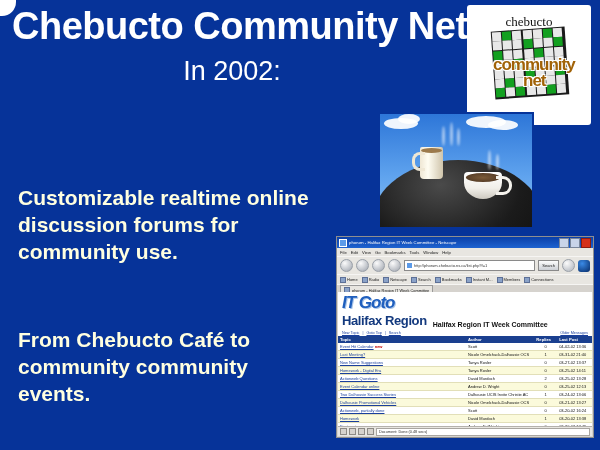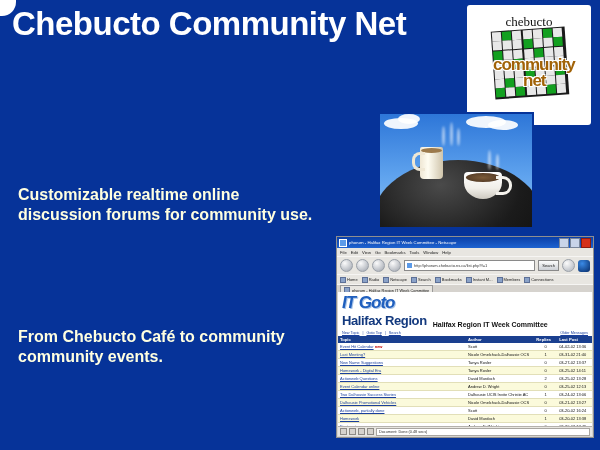--- a/index.html
+++ b/index.html
@@ -8,35 +8,35 @@
   #slide{
     position:relative;width:600px;height:450px;overflow:hidden;
     background:#063399;
   }
   .corner-mask{position:absolute;left:0;top:0;width:16px;height:16px;
              background:#ffffff;border-bottom-right-radius:14px;}
 
   
   .title-main{
     position:absolute;left:12px;top:6px;width:460px;
-    color:#ffffff;font-size:33px;font-weight:bold;line-height:1.08;
+    color:#ffffff;font-size:38px;font-weight:bold;line-height:1.08;
     letter-spacing:-0.5px;
   }
   .title-sub{
     position:absolute;left:12px;top:56px;width:440px;
     text-align:center;color:#ffffff;font-size:27px;font-weight:normal;
   }
   .title-new{
     position:absolute;left:18px;top:95px;width:400px;
     color:#FFFFE0;font-size:30px;font-weight:normal;
   }
 
   
   .bullet{
-    position:absolute;left:18px;color:#FFFFE0;font-size:16px;
+    position:absolute;left:18px;color:#FFFFE0;font-size:21px;
     font-weight:bold;line-height:1.28;width:300px;
   }
   #bullet1{top:185px;}
   #bullet2{top:327px;}
 
   
   .logo-card{
     position:absolute;left:467px;top:5px;width:124px;height:120px;
     background:#ffffff;border-radius:3px;
   }
@@ -183,20 +183,21 @@
     display:flex;align-items:center;padding:0 2px;overflow:hidden;white-space:nowrap;}
 </style>
 </head>
 <body>
 
 <div id="slide">
 
   <div class="corner-mask"></div>
 
   <div class="title-main">Chebucto Community Net</div>
+  <div class="title-sub">In 2002:</div>
 
   <div class="bullet" id="bullet1">Customizable realtime online discussion forums for community use.</div>
   <div class="bullet" id="bullet2">From Chebucto Café to community community events.</div>
 
   <div class="logo-card">
     <div class="logo-word">chebucto</div>
     <div class="logo-grid" id="logogrid">
         <span class="cell" style="left: 1px; top: 1px;"></span>
         <span class="cell g" style="left: 11.2px; top: 1px;"></span>
         <span class="cell" style="left: 21.4px; top: 1px;"></span>

